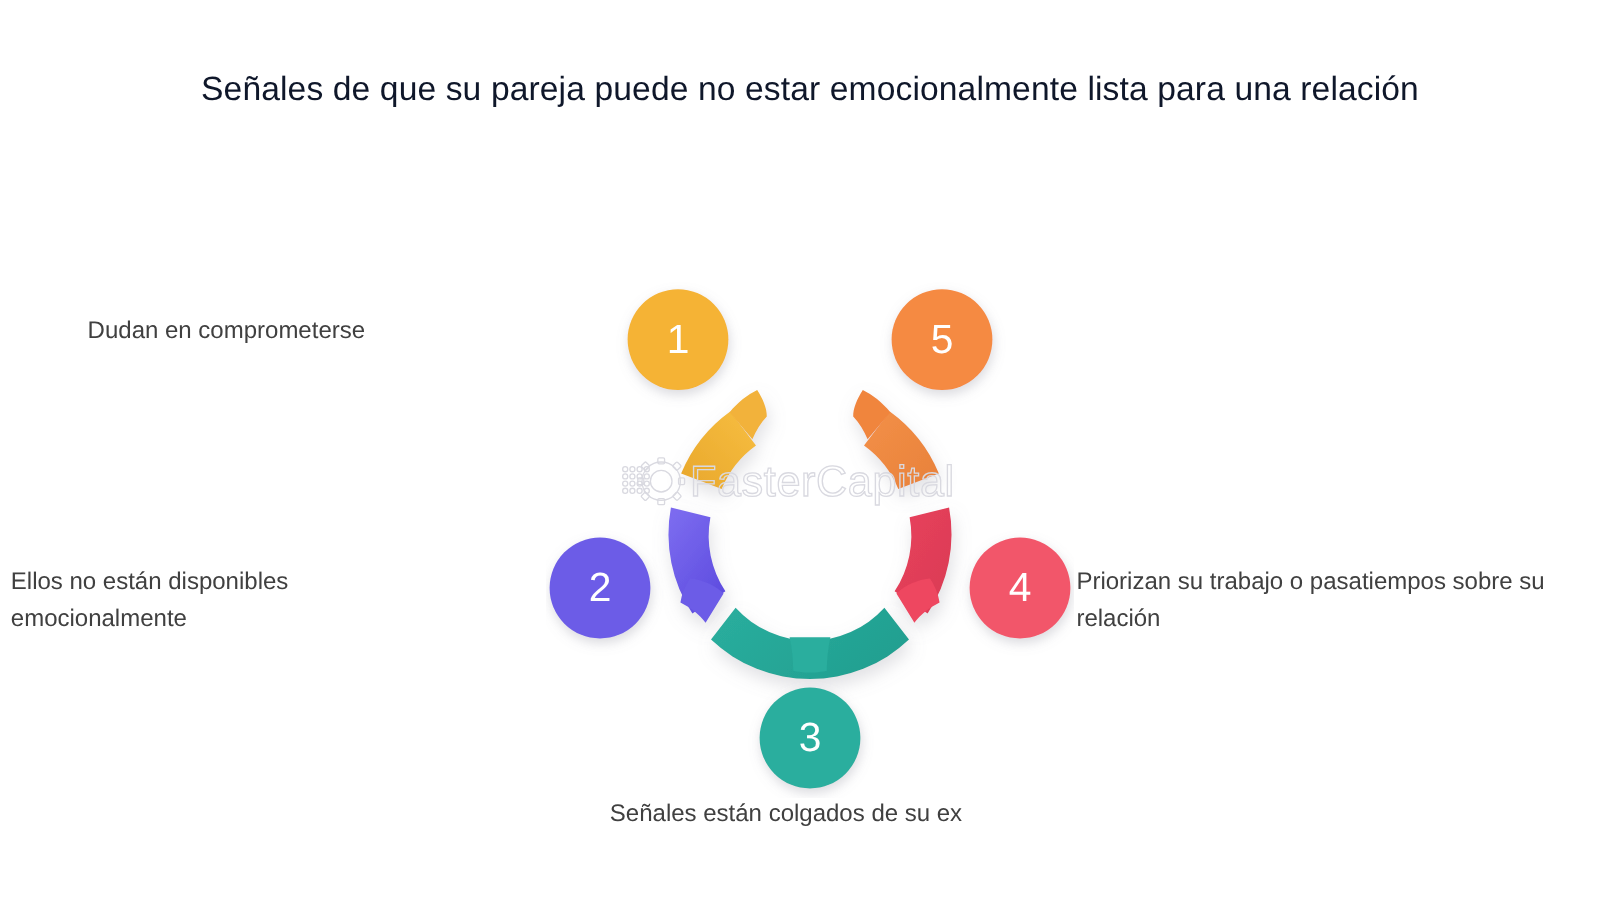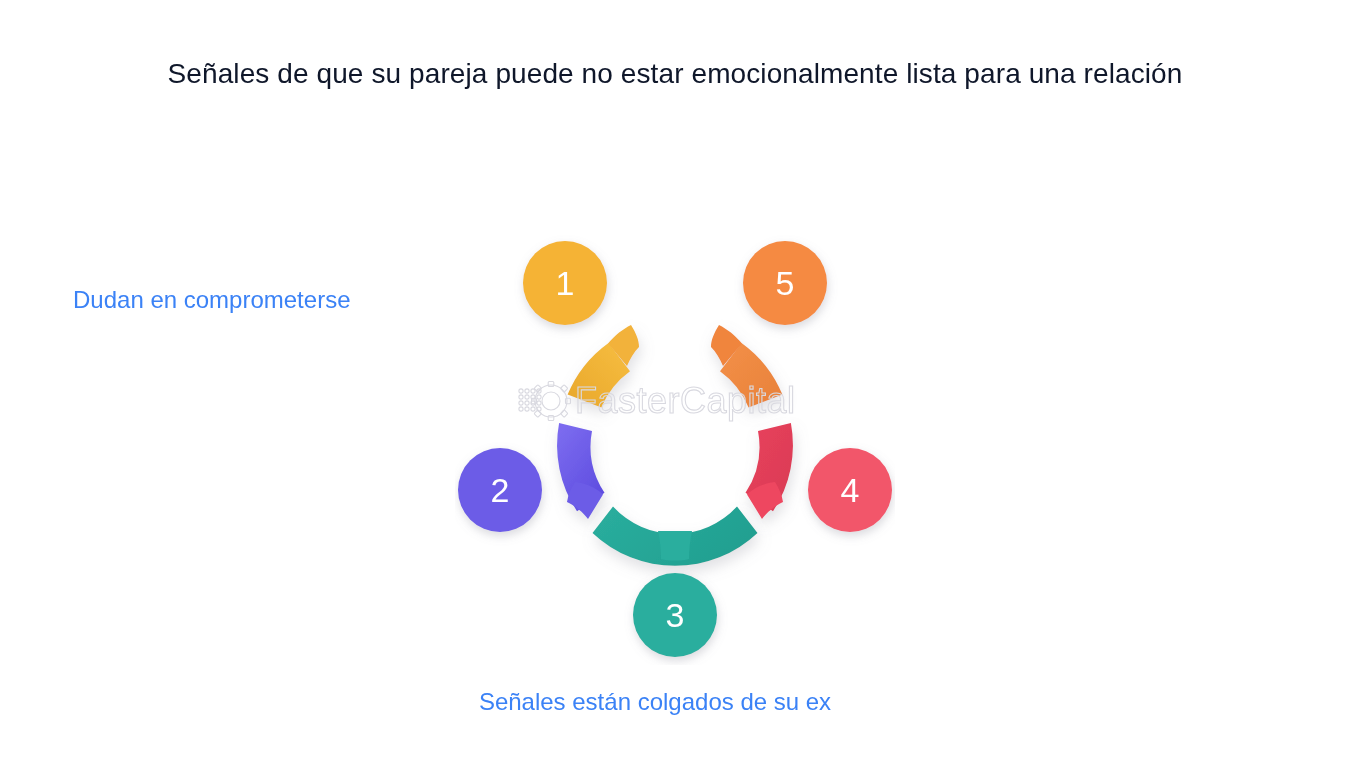--- a/index.html
+++ b/index.html
@@ -33,26 +33,25 @@
   }
   #diagram {
     position: absolute;
     left: 455px;
     top: 225px;
     width: 440px;
     height: 440px;
   }
   .label {
     position: absolute;
-    font-size: 24px;
+    font-size: 20px;
     line-height: 31px;
-    color: #3b82f6;
-    font-family: "Liberation Sans", sans-serif;
-    font-weight: 400;
-    margin-top: 23px;
+    color: #404040;
+    font-family: "Liberation Sans", sans-serif;
+    font-weight: 400;
   }
   #label-1 {
     left: 73px;
     top: 261px;
     width: 340px;
     text-align: left;
   }
   #label-2 {
     left: 9px;
     top: 470px;
@@ -102,21 +101,23 @@
   }
 </style>
 </head>
 <body>
 
 <div id="page">
 
   <div id="page-title">Señales de que su pareja puede no estar emocionalmente lista para una relación</div>
 
   <div id="label-1" class="label">Dudan en comprometerse</div>
+  <div id="label-2" class="label">Ellos no están disponibles emocionalmente</div>
   <div id="label-3" class="label">Señales están colgados de su ex</div>
+  <div id="label-4" class="label">Priorizan su trabajo o pasatiempos sobre su relación</div>
 
   <svg id="diagram" viewBox="0 0 440 440">
     <defs>
       <linearGradient id="grad1" x1="0" y1="1" x2="1" y2="0">
         <stop offset="0%" stop-color="#E8A72B" id="g1a"></stop>
         <stop offset="100%" stop-color="#F7BE41" id="g1b"></stop>
       </linearGradient>
       <linearGradient id="grad2" x1="0.2" y1="0" x2="0.9" y2="1">
         <stop offset="0%" stop-color="#7B6BEF" id="g2a"></stop>
         <stop offset="100%" stop-color="#5B49DE" id="g2b"></stop>

